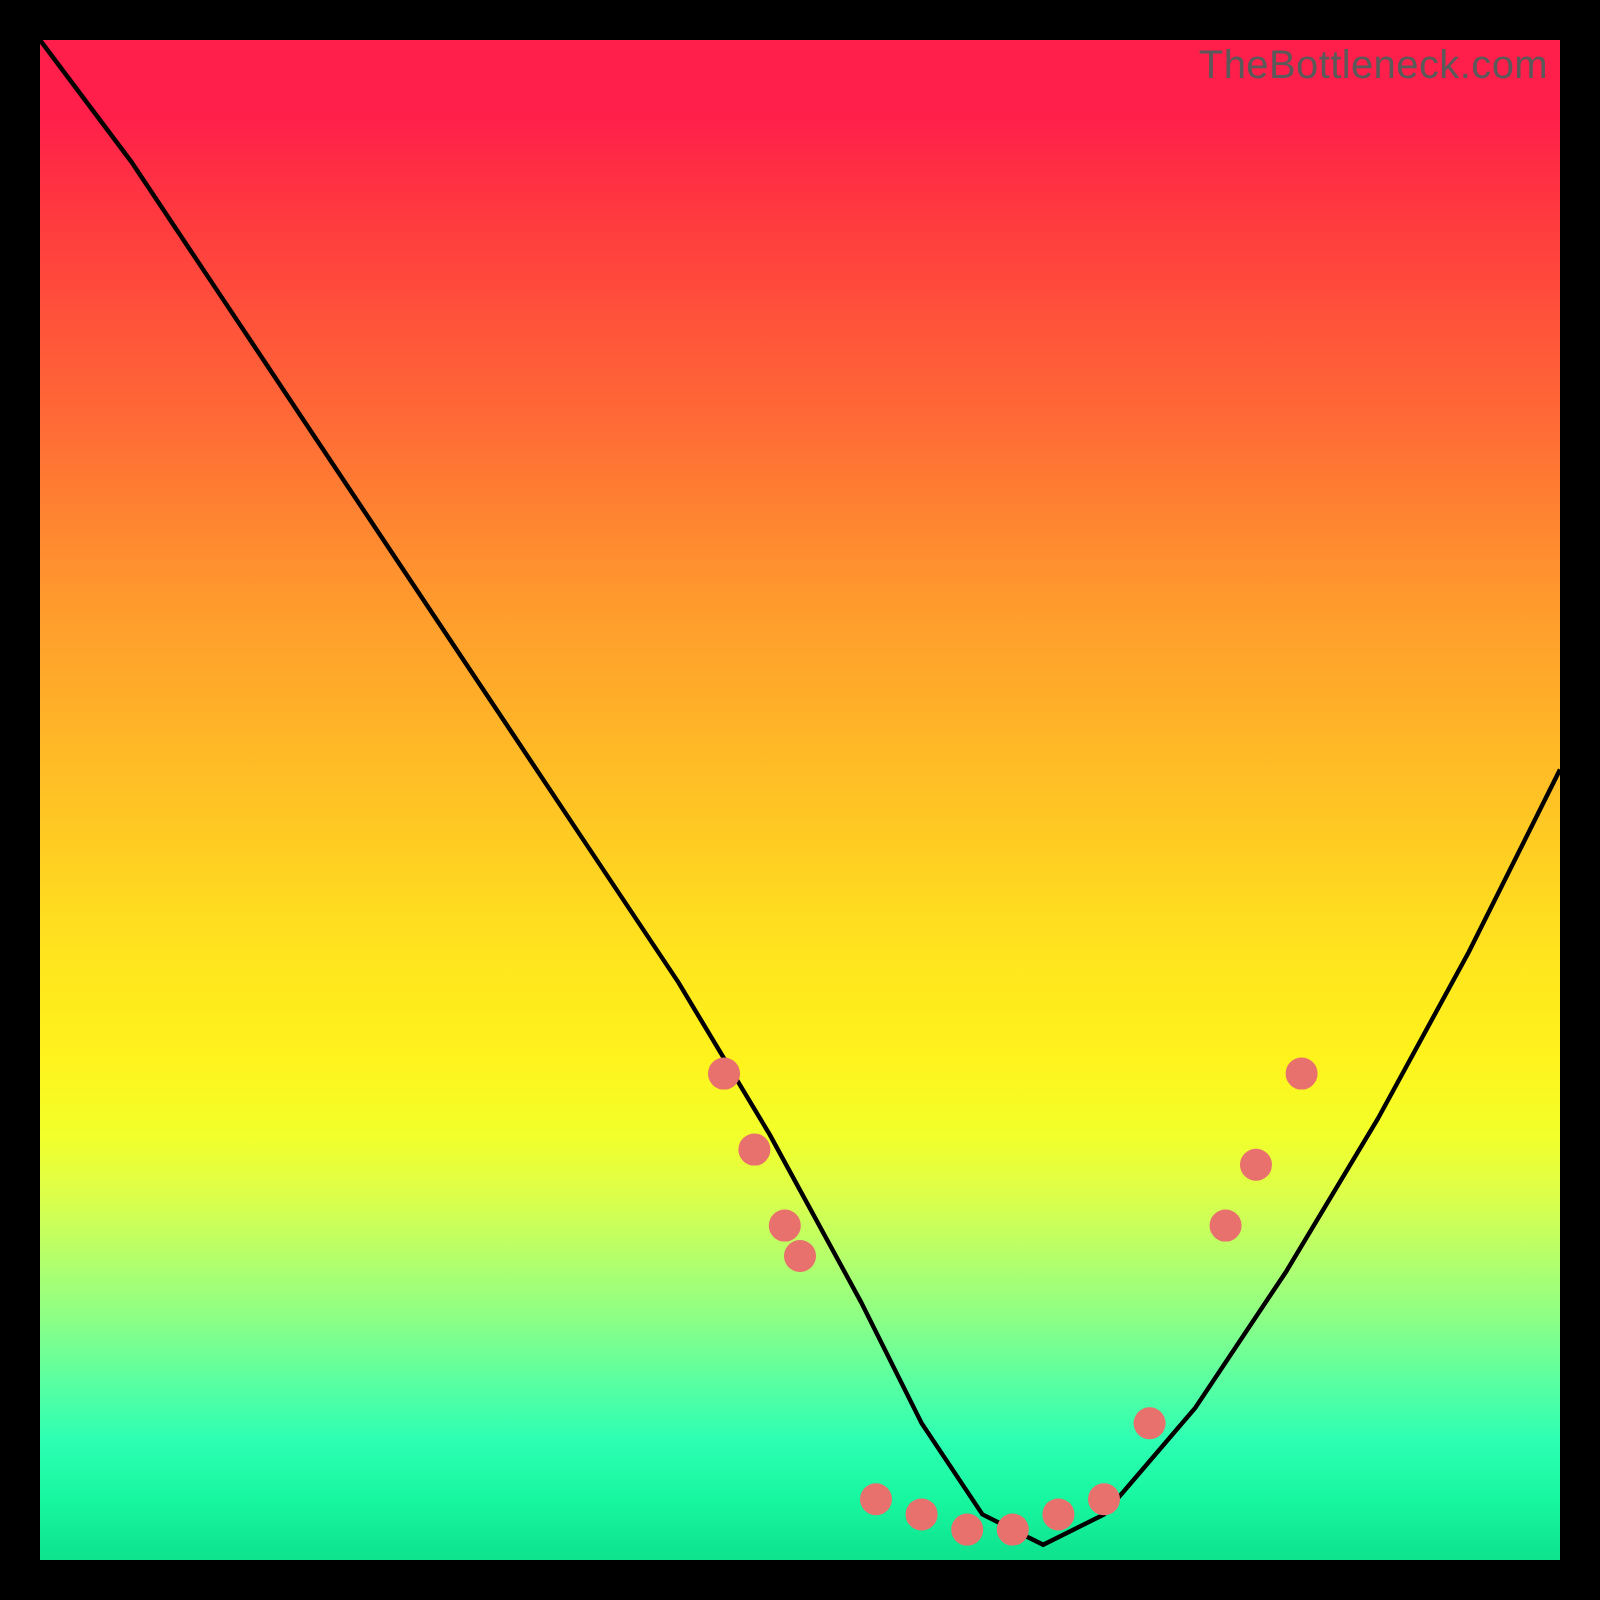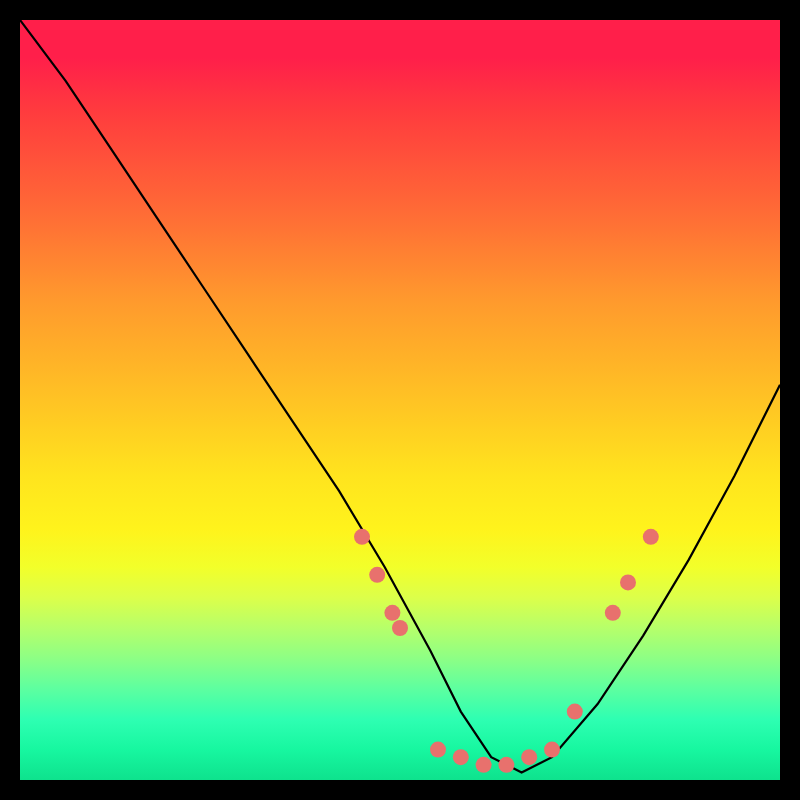--- a/index.html
+++ b/index.html
@@ -57,20 +57,21 @@
     left: 0; top: 0;
     width: 760px;
     height: 760px;
   }
 </style>
 </head>
 <body>
 
 <div class="frame">
   <div class="plot">
+    <div class="watermark">TheBottleneck.com</div>
     <svg class="curve" viewBox="0 0 760 760" preserveAspectRatio="none">
       <path id="curve-path" fill="none" stroke="#000000" stroke-width="2.2" d="M0.0 0.0 L45.6 60.8 L91.2 129.2 L136.8 197.6 L182.4 266.0 L228.0 334.4 L273.6 402.8 L319.2 471.2 L364.8 547.2 L410.4 630.8 L440.8 691.6 L471.2 737.2 L501.6 752.4 L532.0 737.2 L577.6 684.0 L623.2 615.6 L668.8 539.6 L714.4 456.0 L760.0 364.8"></path>
       <g id="dots-group">
           <circle cx="342.0" cy="516.8" r="8" fill="#e8716d"></circle>
           <circle cx="357.2" cy="554.8" r="8" fill="#e8716d"></circle>
           <circle cx="372.4" cy="592.8" r="8" fill="#e8716d"></circle>
           <circle cx="380.0" cy="608.0" r="8" fill="#e8716d"></circle>
           <circle cx="418.0" cy="729.6" r="8" fill="#e8716d"></circle>
           <circle cx="440.8" cy="737.2" r="8" fill="#e8716d"></circle>
           <circle cx="463.6" cy="744.8" r="8" fill="#e8716d"></circle>

